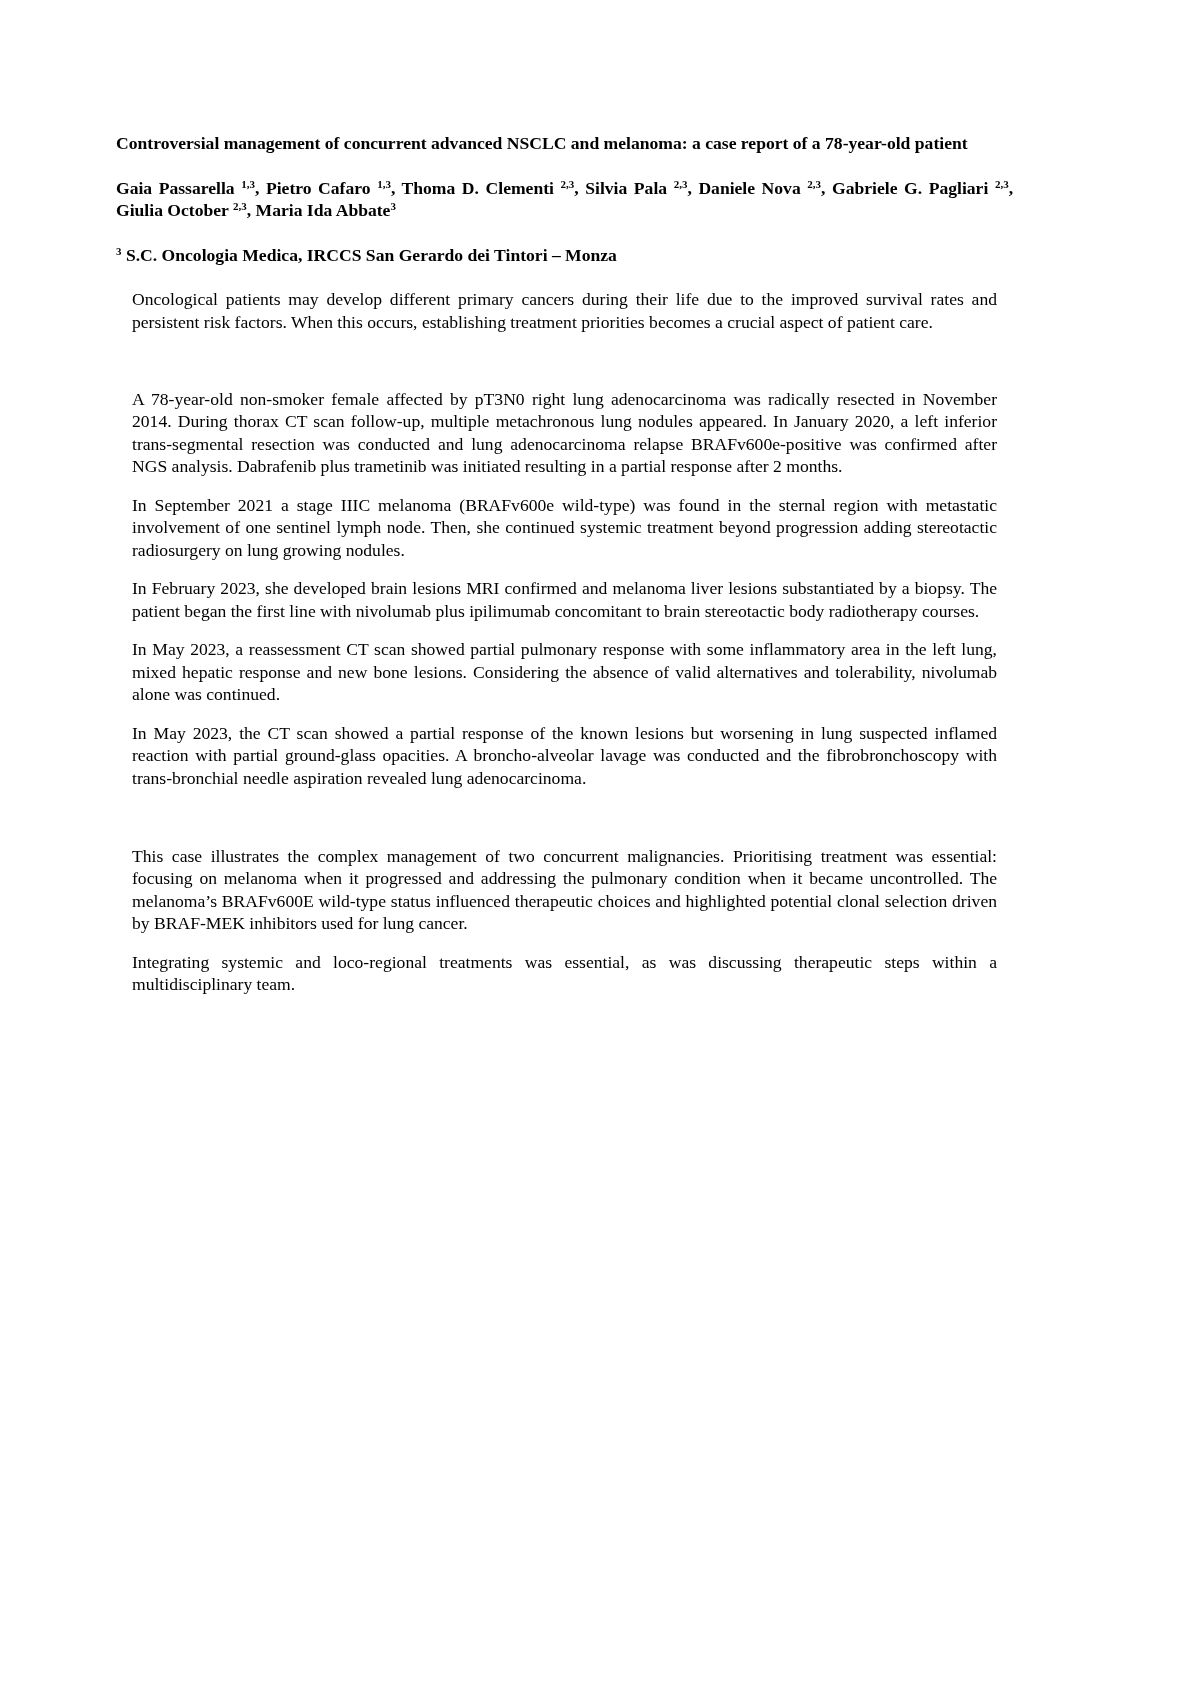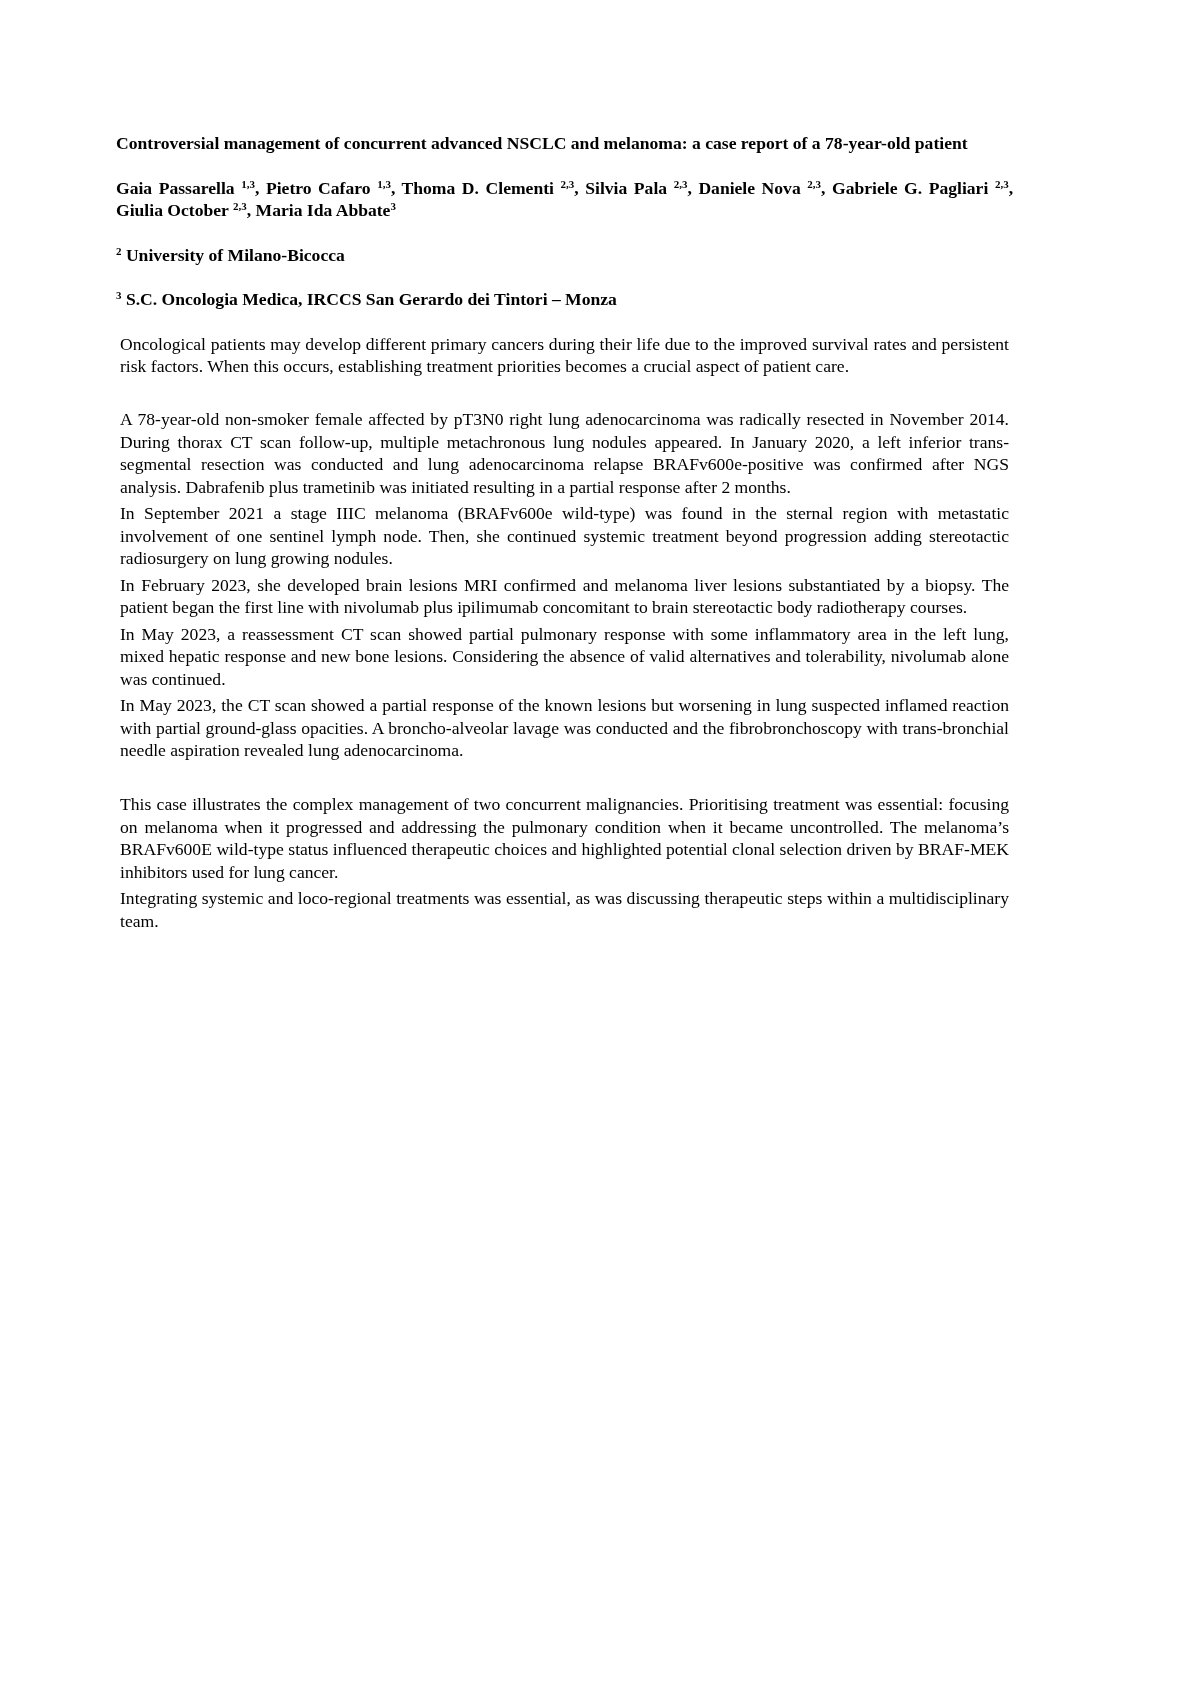--- a/index.html
+++ b/index.html
@@ -6,41 +6,40 @@
   body { width: 1198px; height: 1695px; position: relative; overflow: hidden; }
   .page {
     position: absolute; left: 116px; top: 132px; width: 897px;
     font-family: Liberation Serif, serif; color: #000;
     font-size: 17.6px; line-height: 22.5px;
   }
   .title { font-weight: bold; margin: 0 0 22px 0; }
   .authors { font-weight: bold; margin: 0 0 22px 0; text-align: justify; }
   .affil { font-weight: bold; margin: 0 0 22px 0; }
   sup { font-size: 11px; line-height: 0; vertical-align: 6px; }
-  p.body { margin: 4px; text-align: justify; }
+  p.body { margin: 16px; text-align: justify; }
   .gap { height: 22.5px; }
 </style>
 </head>
 <body>
 
 <div class="page">
   <div class="title">Controversial management of concurrent advanced NSCLC and melanoma: a case report of a 78-year-old patient</div>
 
   <div class="authors">
     <span><span>Gaia Passarella</span> <sup>1,3</sup></span>,
     <span><span>Pietro Cafaro</span> <sup>1,3</sup></span>,
     <span><span>Thoma D. Clementi</span> <sup>2,3</sup></span>,
     <span><span>Silvia Pala</span> <sup>2,3</sup></span>,
     <span><span>Daniele Nova</span> <sup>2,3</sup></span>,
     <span><span>Gabriele G. Pagliari</span> <sup>2,3</sup></span>,
     <span><span>Giulia October</span> <sup>2,3</sup></span>,
     <span><span>Maria Ida Abbate</span><sup>3</sup></span>
   </div>
 
-  <div class="affil"><sup>2</sup> <span>University of Milano-Bicocca</span></div>
   <div class="affil"><sup>3</sup> <span>S.C. Oncologia Medica, IRCCS San Gerardo dei Tintori – Monza</span></div>
 
   <section>
     <p class="body">Oncological patients may develop different primary cancers during their life due to the improved survival rates and persistent risk factors. When this occurs, establishing treatment priorities becomes a crucial aspect of patient care.</p>
   </section>
   <div class="gap"></div>
 
   <section>
     <p class="body">A 78-year-old non-smoker female affected by pT3N0 right lung adenocarcinoma was radically resected in November 2014. During thorax CT scan follow-up, multiple metachronous lung nodules appeared. In January 2020, a left inferior trans-segmental resection was conducted and lung adenocarcinoma relapse BRAFv600e-positive was confirmed after NGS analysis. Dabrafenib plus trametinib was initiated resulting in a partial response after 2 months.</p>
     <p class="body">In September 2021 a stage IIIC melanoma (BRAFv600e wild-type) was found in the sternal region with metastatic involvement of one sentinel lymph node. Then, she continued systemic treatment beyond progression adding stereotactic radiosurgery on lung growing nodules.</p>

